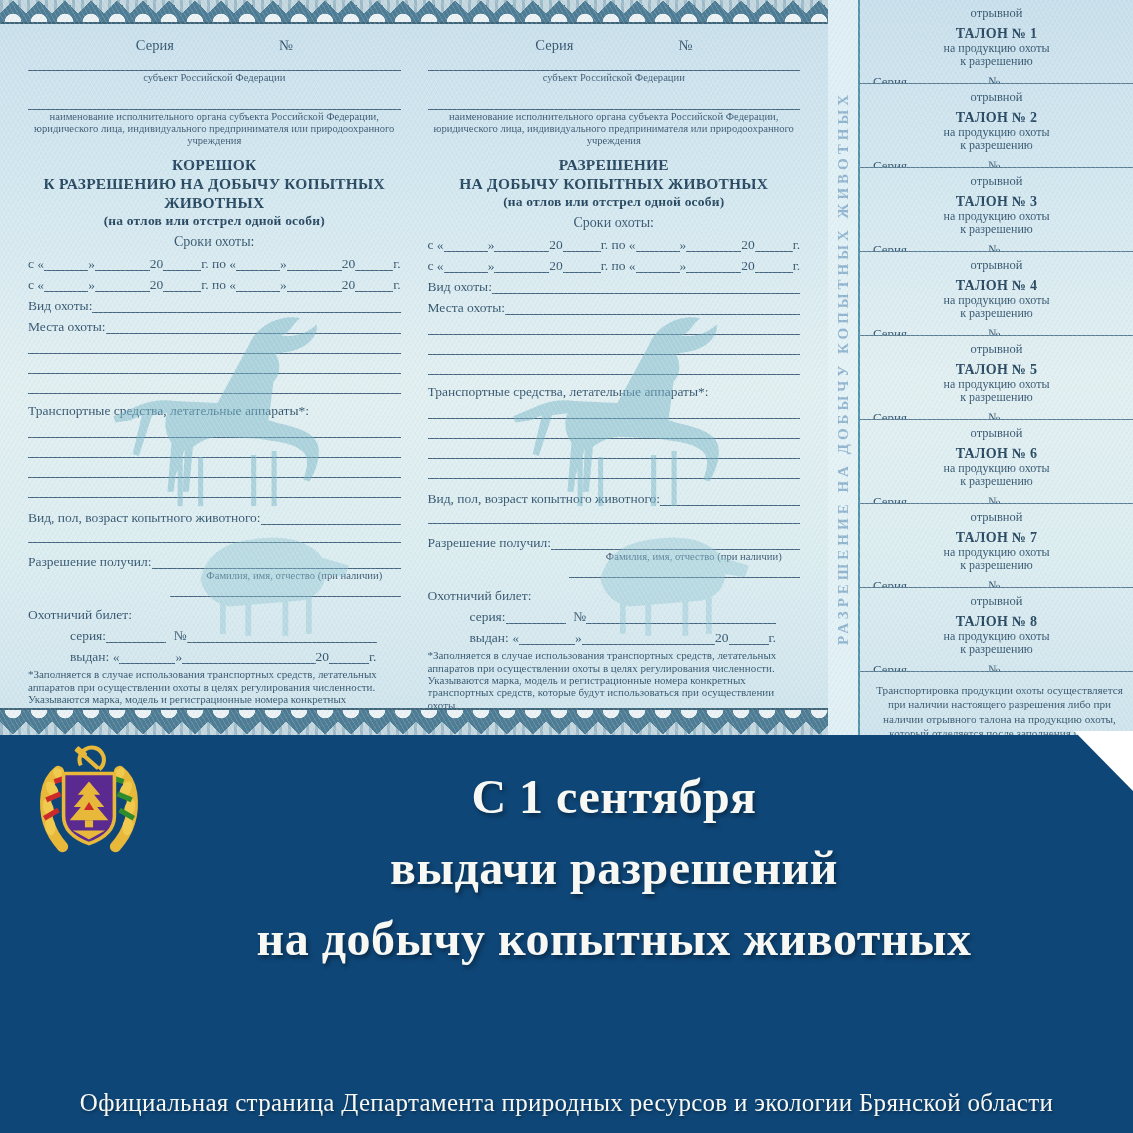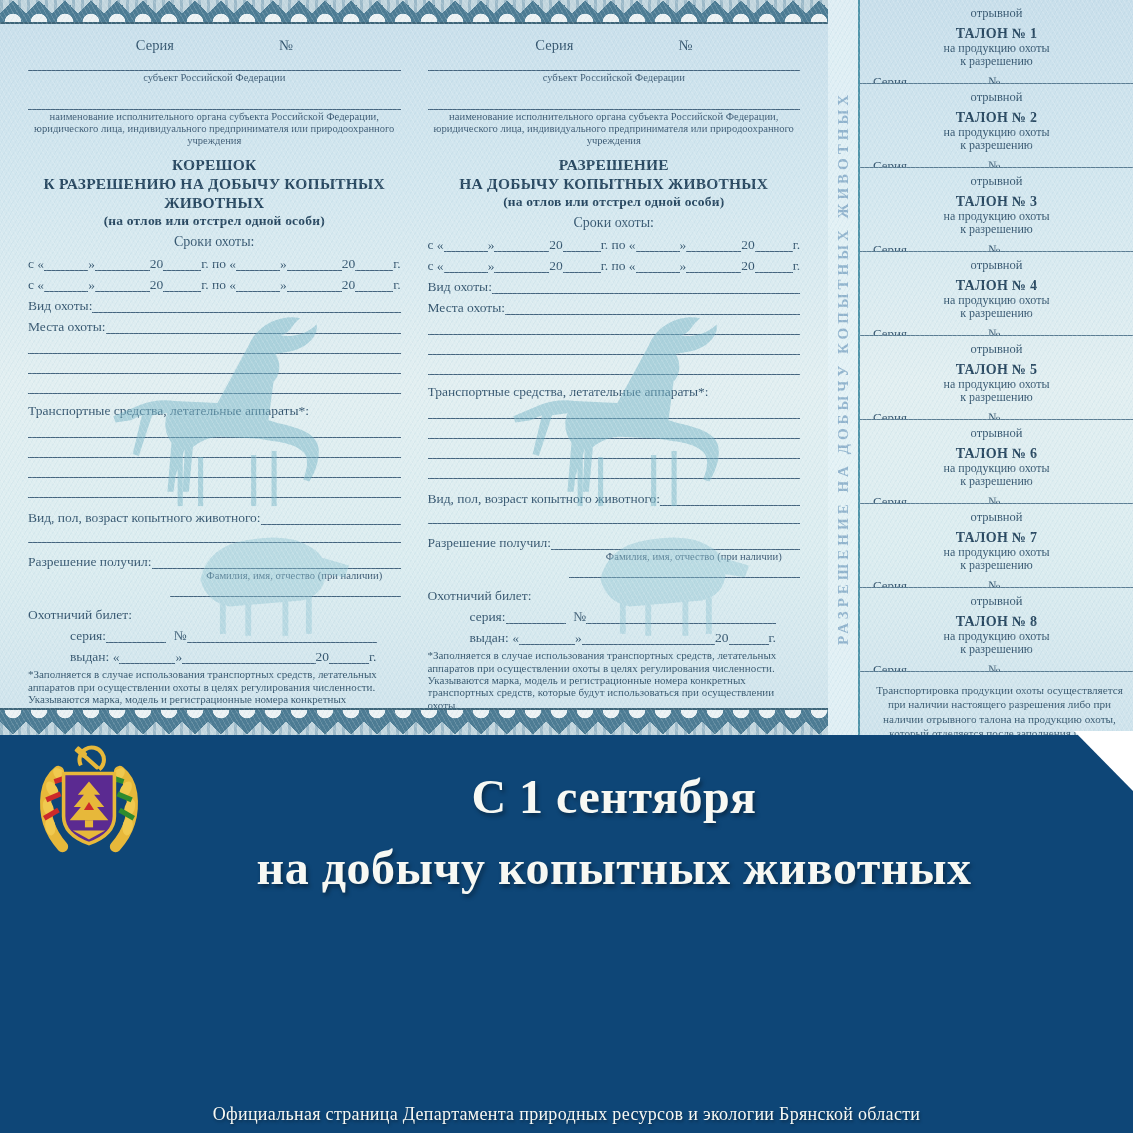--- a/index.html
+++ b/index.html
@@ -73,21 +73,21 @@
   .transport-note{padding:11px 8px 0 14px;font-size:11.2px;line-height:1.28;text-align:center;color:#37586f;}
 
   
   .banner{position:absolute;left:0;top:735px;width:1133px;height:398px;background:#0e4677;color:#f7f8f3;}
   .corner-cut{position:absolute;right:0;top:-4px;width:59px;height:60px;background:#ffffff;
     clip-path:polygon(0 0,100% 0,100% 100%);}
   .emblem{position:absolute;left:28px;top:10px;width:122px;height:122px;}
   .headline{margin:0;padding-top:26px;padding-left:95px;text-align:center;}
   .headline div{font-weight:bold;font-size:48px;line-height:71px;letter-spacing:.5px;
     text-shadow:2px 3px 4px rgba(0,0,0,.38);}
-  .banner-footer{position:absolute;left:0;right:0;bottom:8px;text-align:center;font-size:18px;
+  .banner-footer{position:absolute;left:0;right:0;bottom:16px;text-align:center;font-size:25px;
     letter-spacing:.3px;text-shadow:1px 2px 3px rgba(0,0,0,.35);}
 </style>
 </head>
 <body>
 
 <div class="page">
   <div class="doc">
     <div class="formswrap">
       <div class="guilloche"></div>
       <div class="formsrow" id="forms-row">
@@ -471,18 +471,19 @@
       <path d="M35,28 h50 v42 q0,18 -25,27 q-25,-9 -25,-27 z" fill="#5b2a91" stroke="#e7b83a" stroke-width="3.5"></path>
 
       <path d="M60,36 l11,13 h-6 l10,12 h-7 l11,13 h-38 l11,-13 h-7 l10,-12 h-6 z" fill="#e7b83a"></path>
       <path d="M60,56 l5,8 h-10 z" fill="#cc2a2a"></path>
       <rect x="56" y="74" width="8" height="7" fill="#e7b83a"></rect>
       <path d="M44,84 h32 l-16,9 z" fill="#e7b83a"></path>
     </svg>
 
     <div class="headline">
       <div>С 1 сентября</div>
+      <div>выдачи разрешений</div>
       <div>на добычу копытных животных</div>
     </div>
 
     <div class="banner-footer">Официальная страница Департамента природных ресурсов и экологии Брянской области</div>
   </div>
 </div>
 
 </body></html>

